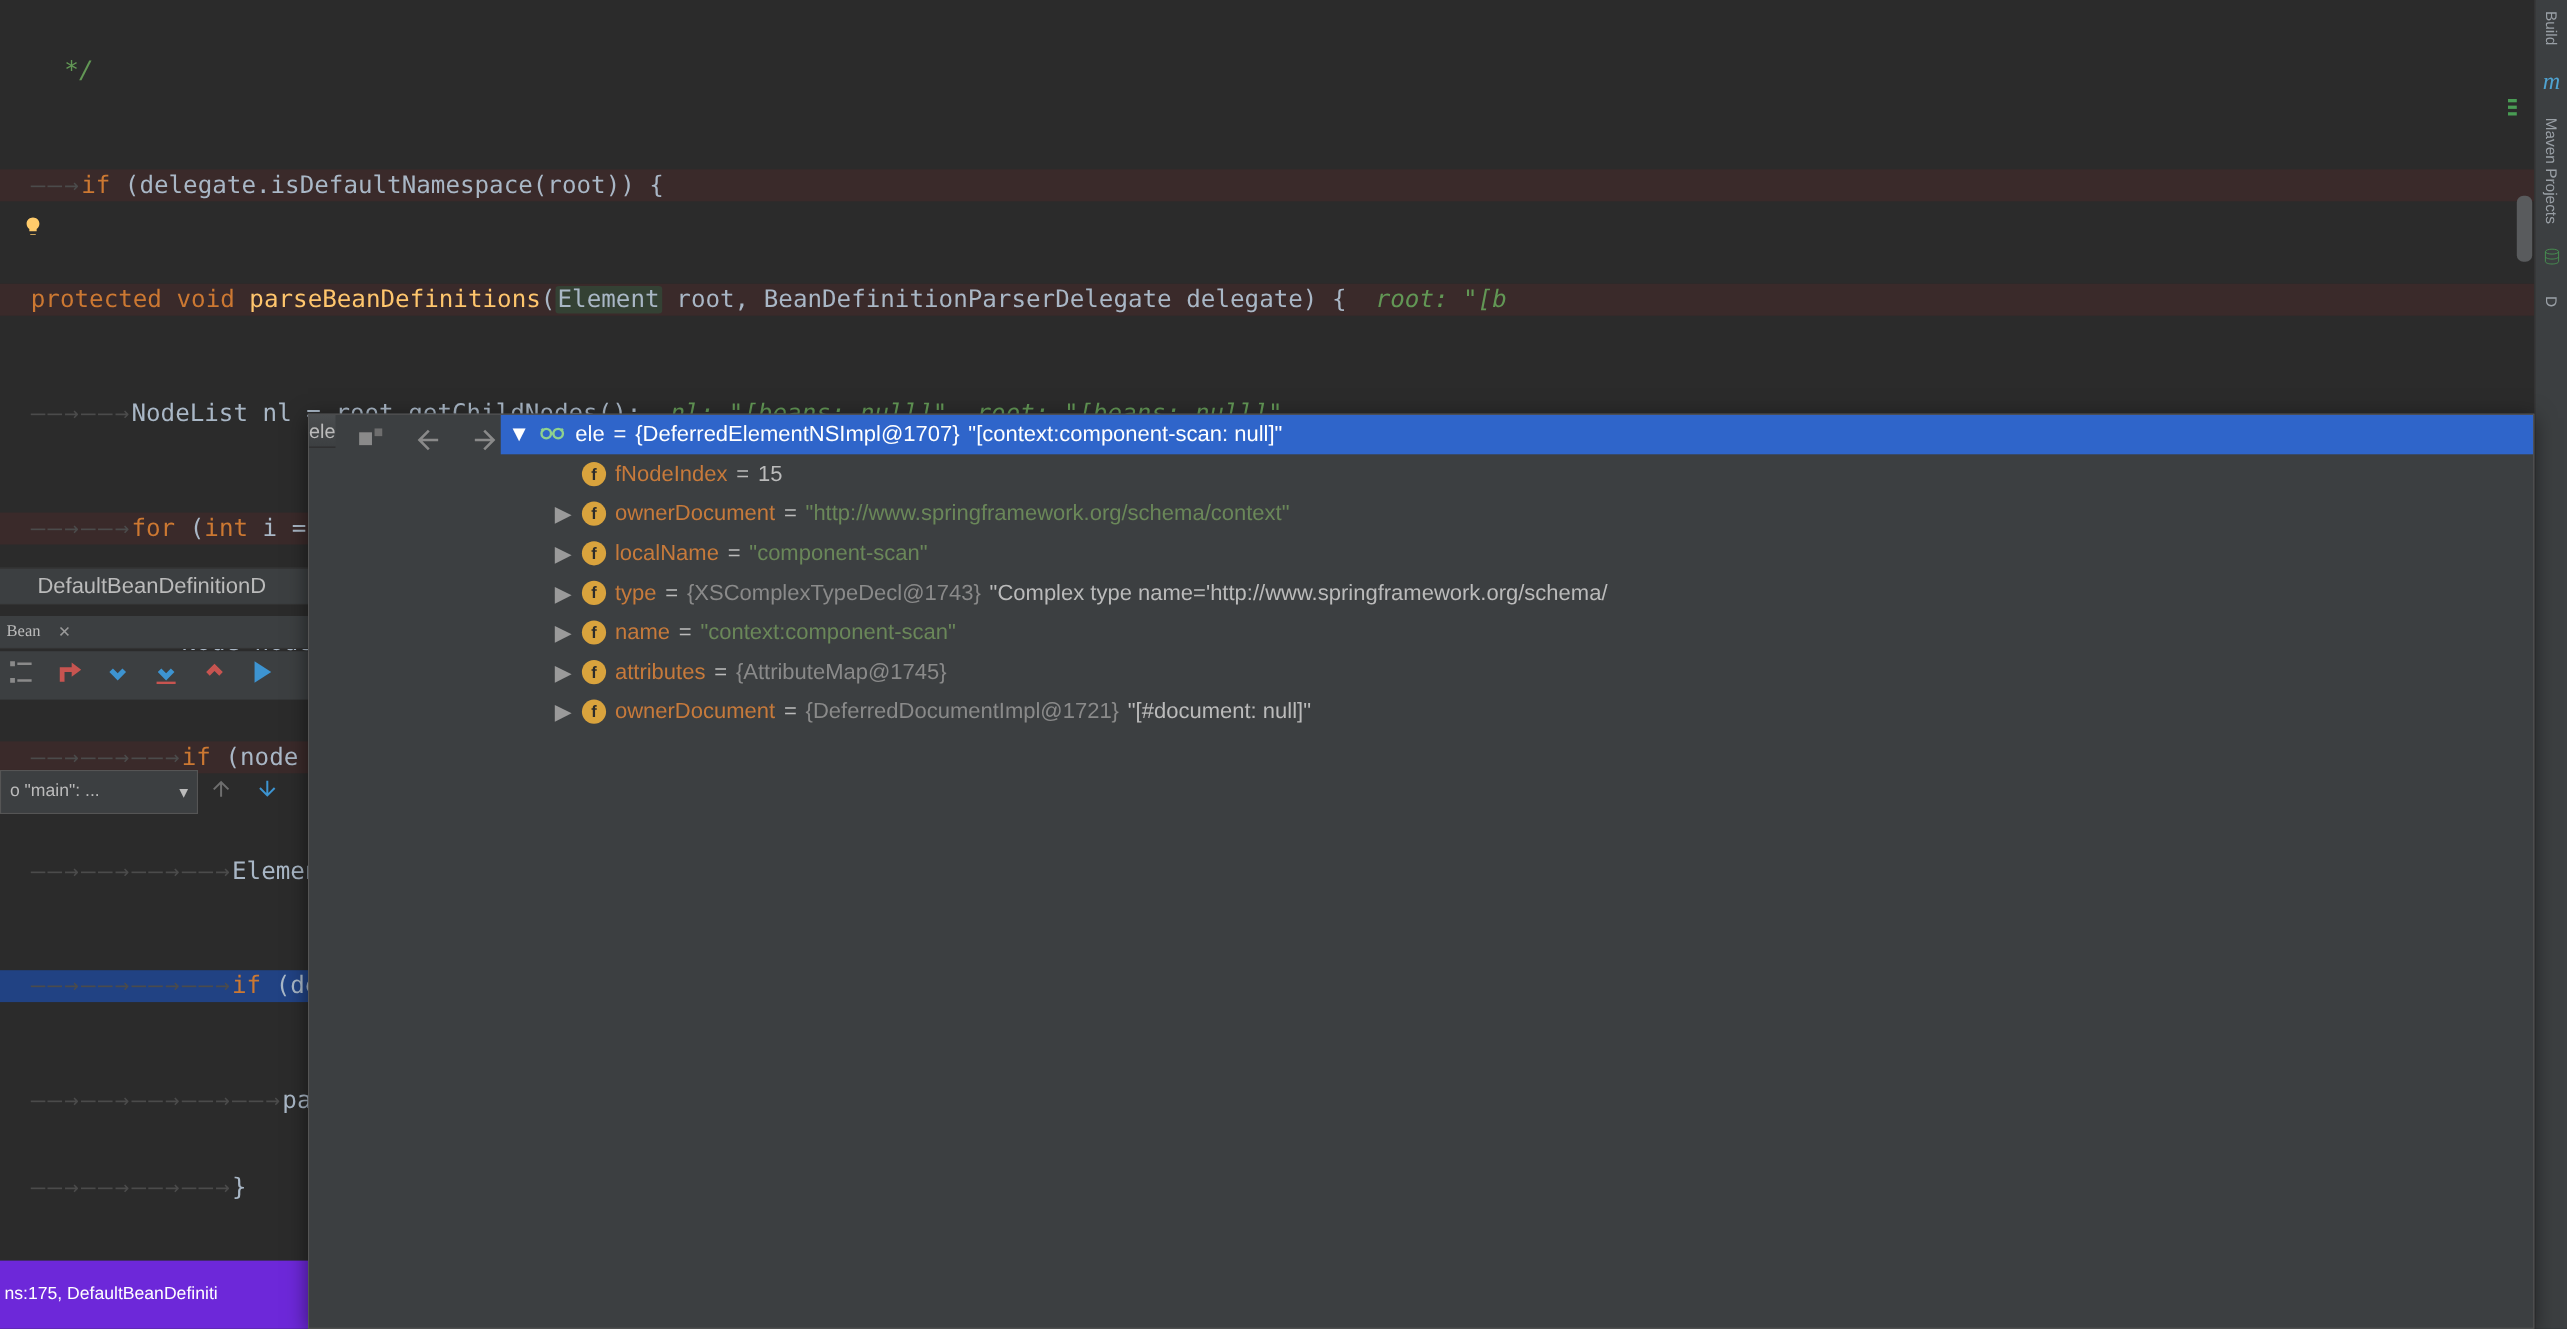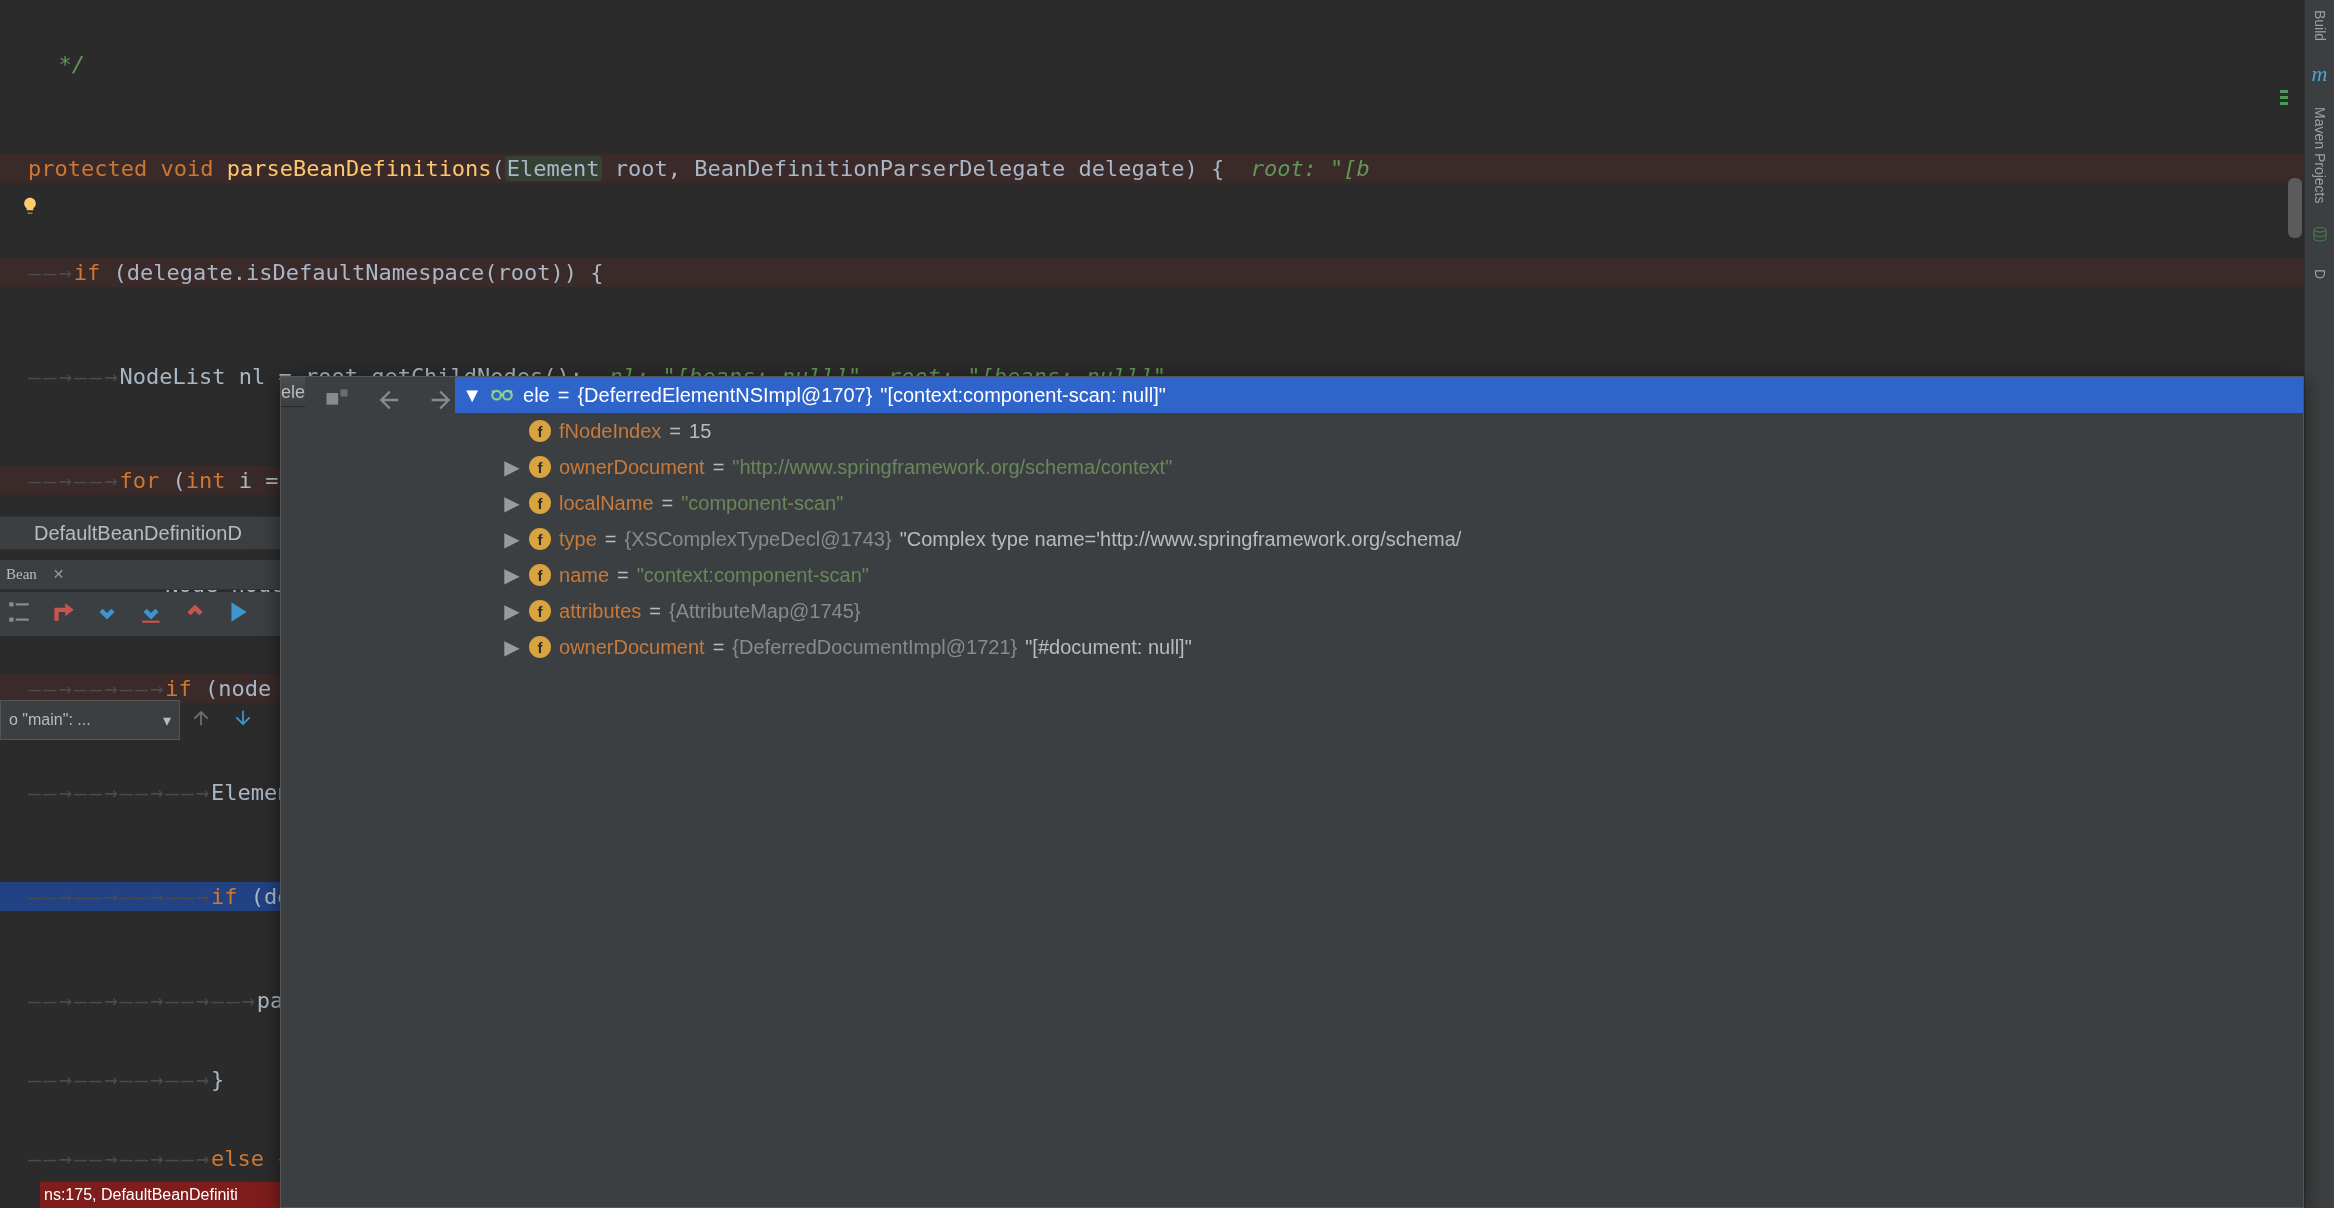--- a/index.html
+++ b/index.html
@@ -127,25 +127,24 @@
   .frame-nav {
     position: absolute;
     left: 190px; top: 700px;
     display: flex; gap: 20px; align-items: center; height: 40px;
   }
   .frame-nav svg { width: 22px; height: 22px; }
   .frames-bottom {
     position: absolute;
     left: 0; bottom: 0;
     width: 280px;
-    background: #7f1d1d;
+    background: #6d28d9;
     color: #fff;
     font-family: sans-serif; font-size: 16px;
-    padding: 4px 4px;
-    margin-left: 40px;
+    padding: 22px 4px;
   }
 
   
   .vars-popup {
     position: absolute;
     left: 280px;
     top: 376px;
     right: 30px;
     bottom: 0;
     background: #3c3f41;
@@ -197,23 +196,23 @@
   .vrow .val-text { color: #bbbbbb; }
   .vrow.selected .eq, .vrow.selected .val-str, .vrow.selected .val-obj, .vrow.selected .val-text { color: #fff; }
   .indent1 { padding-left: 48px; }
 </style>
 </head>
 <body>
 
 <div class="editor">
   <div class="line"><span class="ws">  </span><span class="comment-hint">*/</span></div>
 
+  <div class="line line-dark-red"><span class="ws">――→</span><span class="kw">if</span><span> (delegate.isDefaultNamespace(root)) {</span></div>
+
   <div class="line line-dark-red"><span class="kw">protected</span> <span class="kw">void</span> <span class="method">parseBeanDefinitions</span>(<span class="boxed">Element</span> <span>root</span>, <span>BeanDefinitionParserDelegate</span> <span>delegate</span>) {  <span class="comment-hint">root: "[b</span></div>
-
-  <div class="line line-dark-red"><span class="ws">――→</span><span class="kw">if</span><span> (delegate.isDefaultNamespace(root)) {</span></div>
 
   <div class="line"><span class="ws">――→――→</span><span>NodeList nl = root.getChildNodes();</span>  <span class="comment-hint">nl: "[beans: null]"  root: "[beans: null]"</span></div>
 
   <div class="line line-dark-red"><span class="ws">――→――→</span><span class="kw">for</span><span> (</span><span class="kw">int</span><span> i = </span><span class="num">0</span><span>; i &lt; nl.getLength(); i++) {</span>  <span class="comment-hint">i: 1</span></div>
 
   <div class="line"><span class="ws">――→――→――→</span><span>Node node = nl.item(i);</span>  <span class="comment-hint">node: "[context:component-scan: null]"  nl: "[beans: null]"  i:</span></div>
 
   <div class="line line-dark-red"><span class="ws">――→――→――→</span><span class="kw">if</span><span> (node </span><span class="kw">instanceof</span><span class="boxed"> Element</span><span>) {</span></div>
 
   <div class="line"><span class="ws">――→――→――→――→</span><span>Element ele = (Element) node;</span>  <span class="comment-hint">ele: "[context:component-scan: null]"  node: "[conte</span></div>

